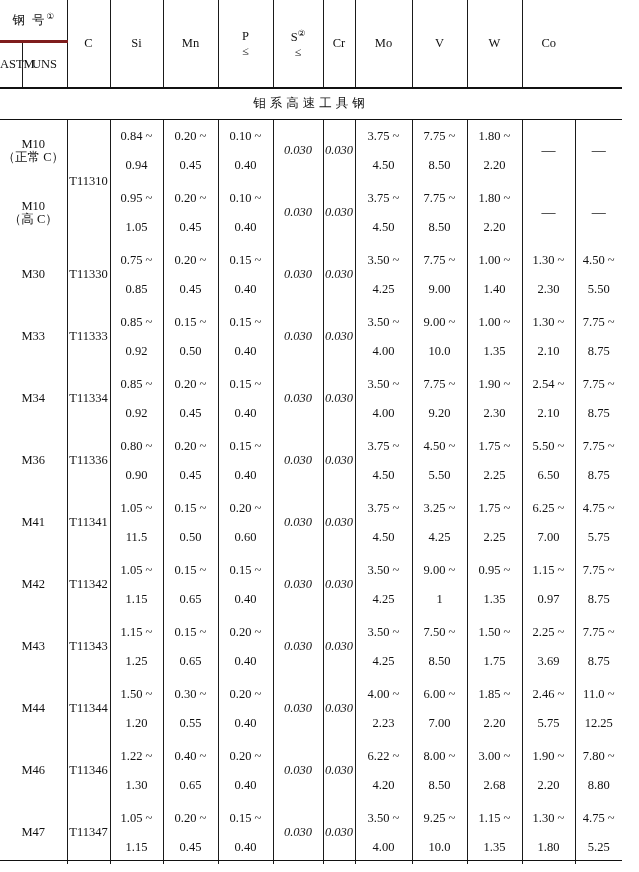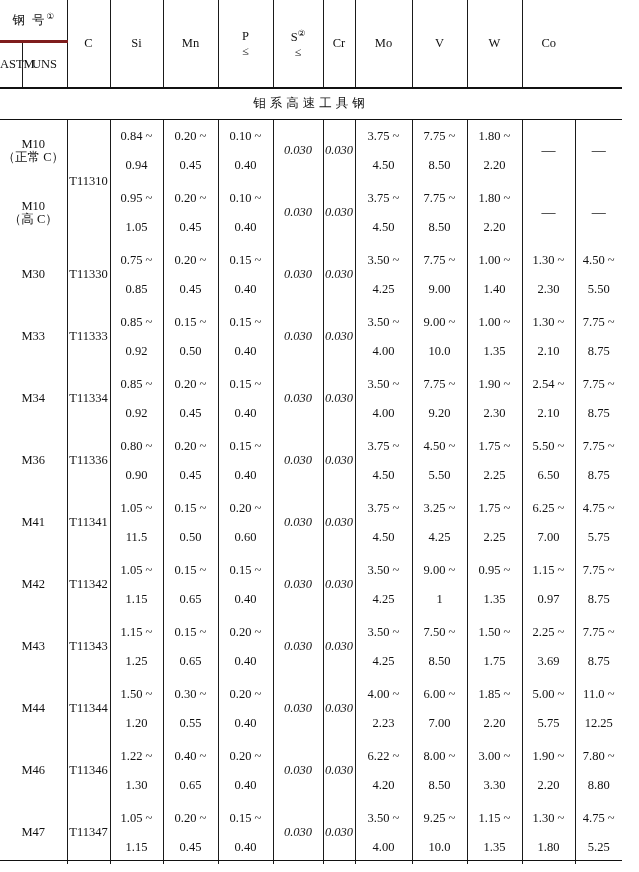--- a/index.html
+++ b/index.html
@@ -774,21 +774,21 @@
             </span>
           </td>
           <td>
             <span class="rng">
               <span class="lo">1.85 ~</span>
               <span class="hi">2.20</span>
             </span>
           </td>
           <td>
             <span class="rng">
-              <span class="lo">5.00 ~</span>
+              <span class="lo">2.46 ~</span>
               <span class="hi">5.75</span>
             </span>
           </td>
           <td>
             <span class="rng">
               <span class="lo">11.0 ~</span>
               <span class="hi">12.25</span>
             </span>
           </td>
         </tr>
@@ -829,21 +829,21 @@
           </td>
           <td>
             <span class="rng">
               <span class="lo">8.00 ~</span>
               <span class="hi">8.50</span>
             </span>
           </td>
           <td>
             <span class="rng">
               <span class="lo">3.00 ~</span>
-              <span class="hi">3.30</span>
+              <span class="hi">2.68</span>
             </span>
           </td>
           <td>
             <span class="rng">
               <span class="lo">1.90 ~</span>
               <span class="hi">2.20</span>
             </span>
           </td>
           <td>
             <span class="rng">

